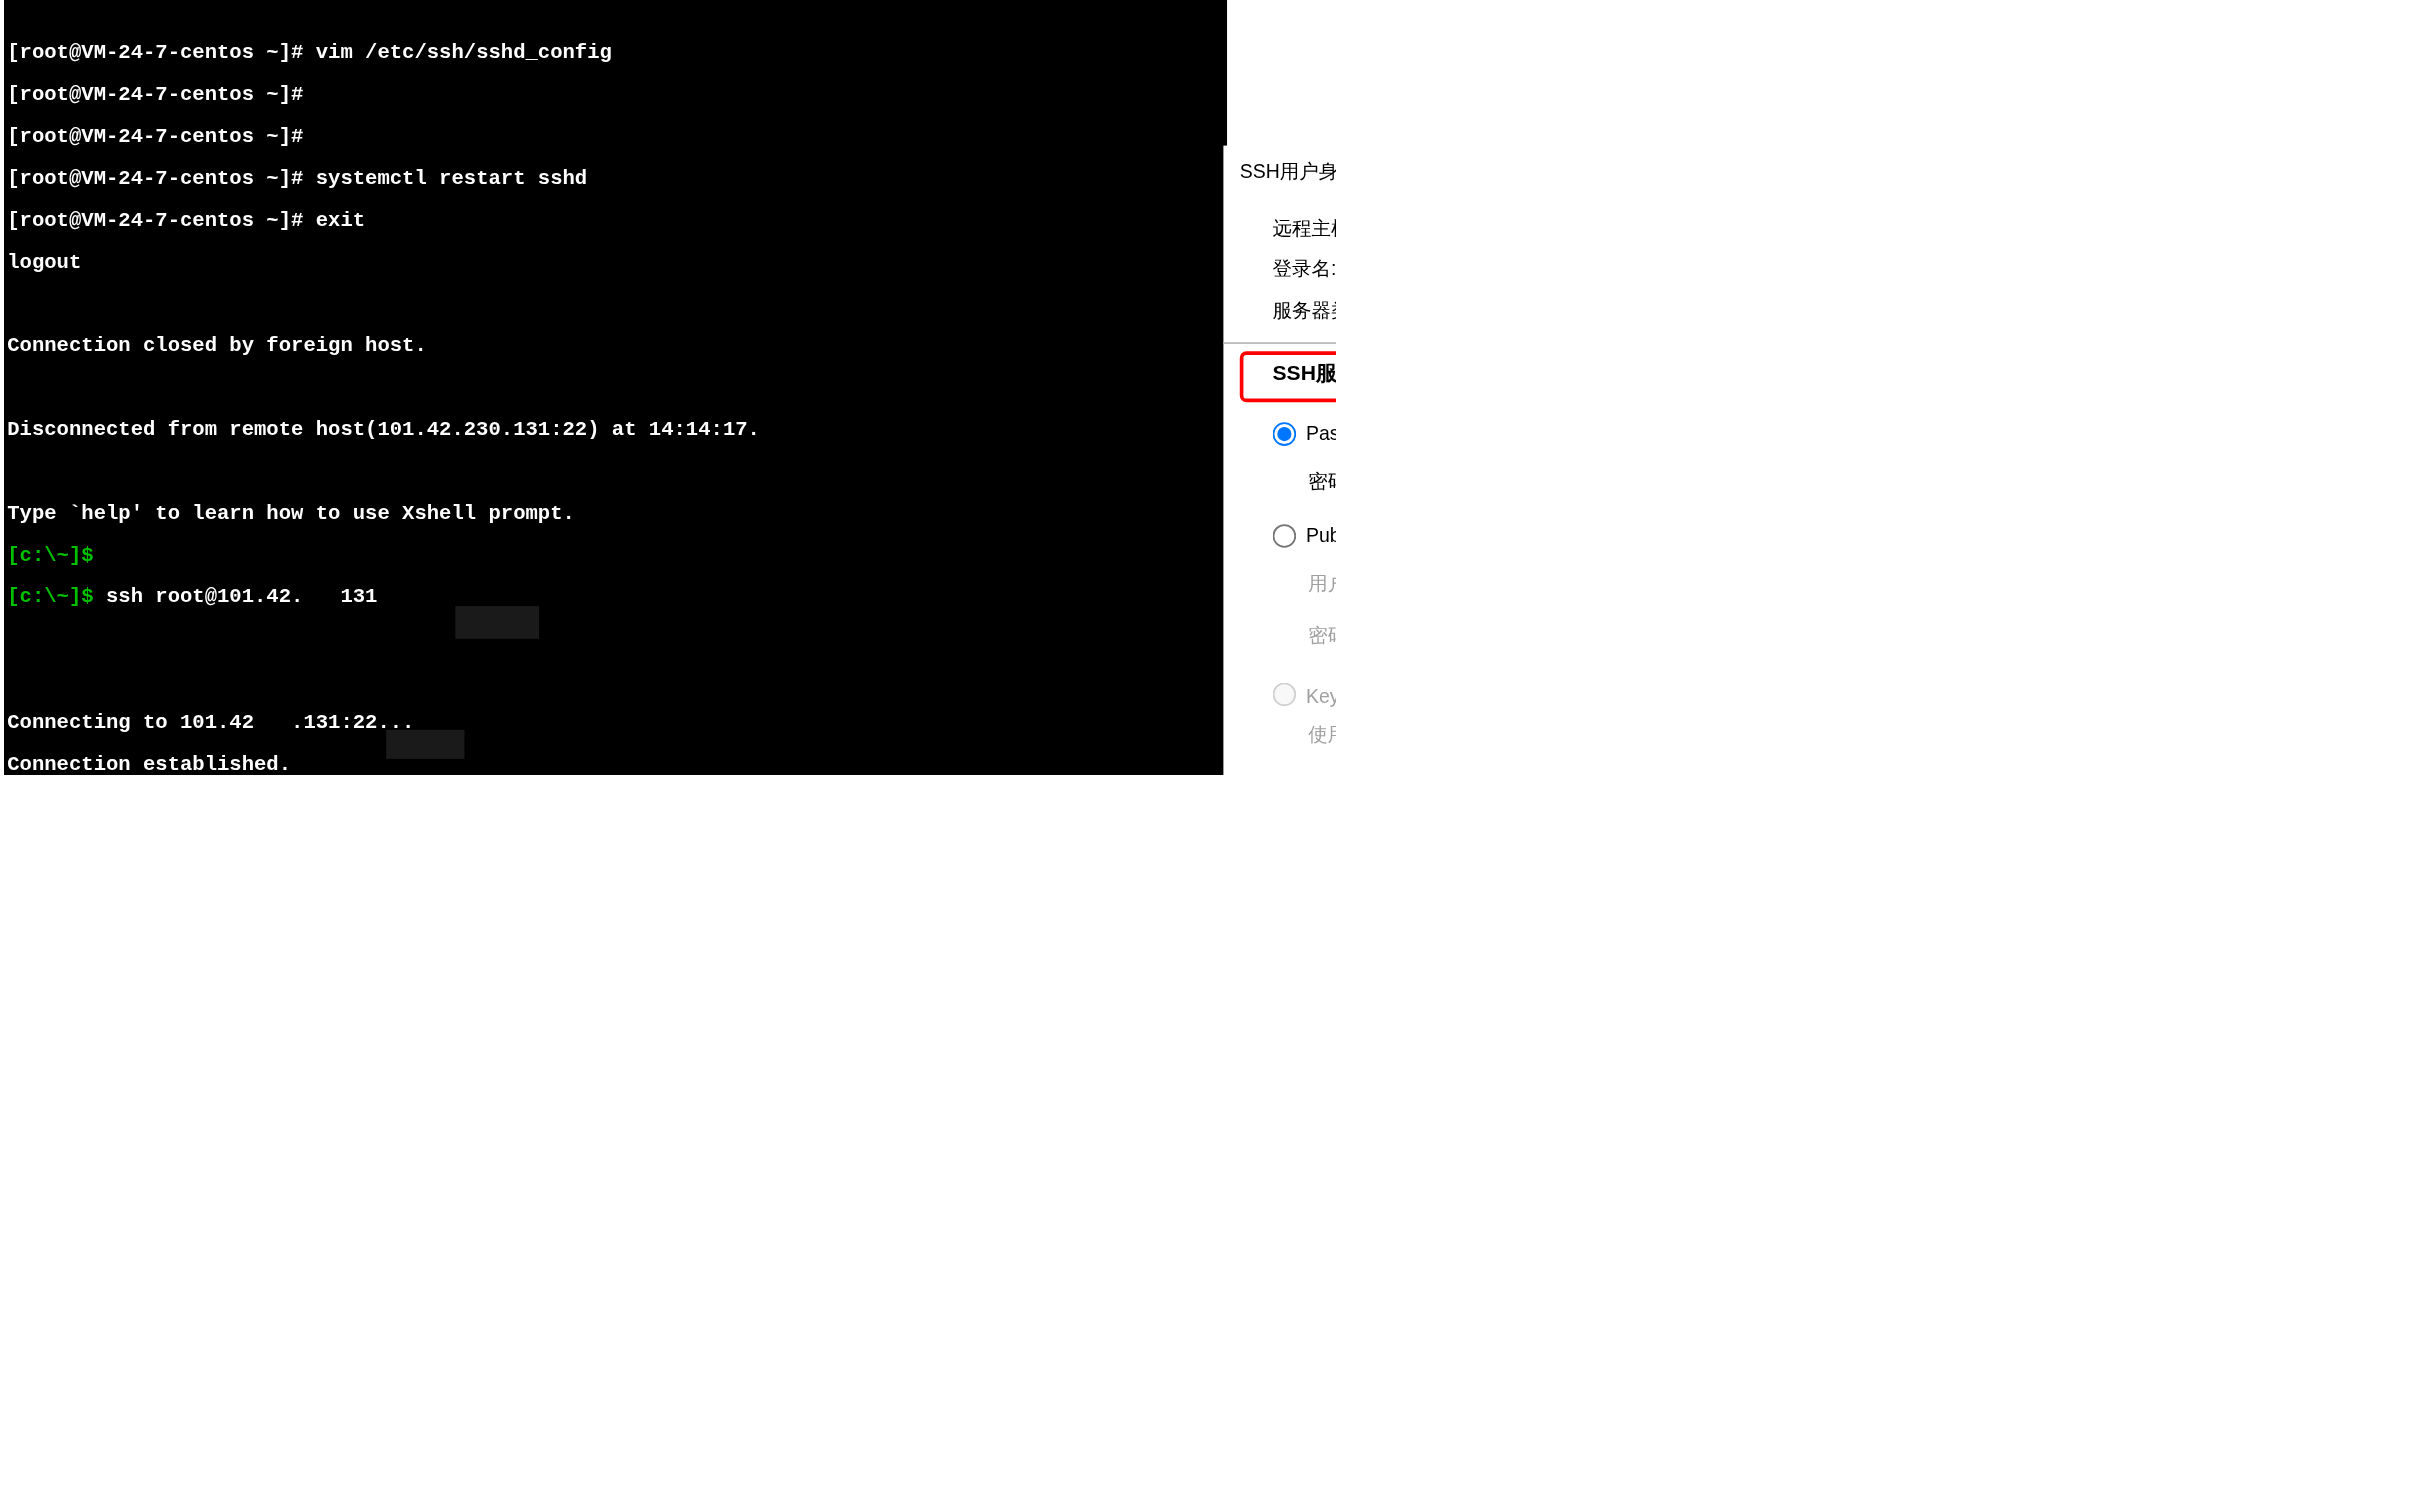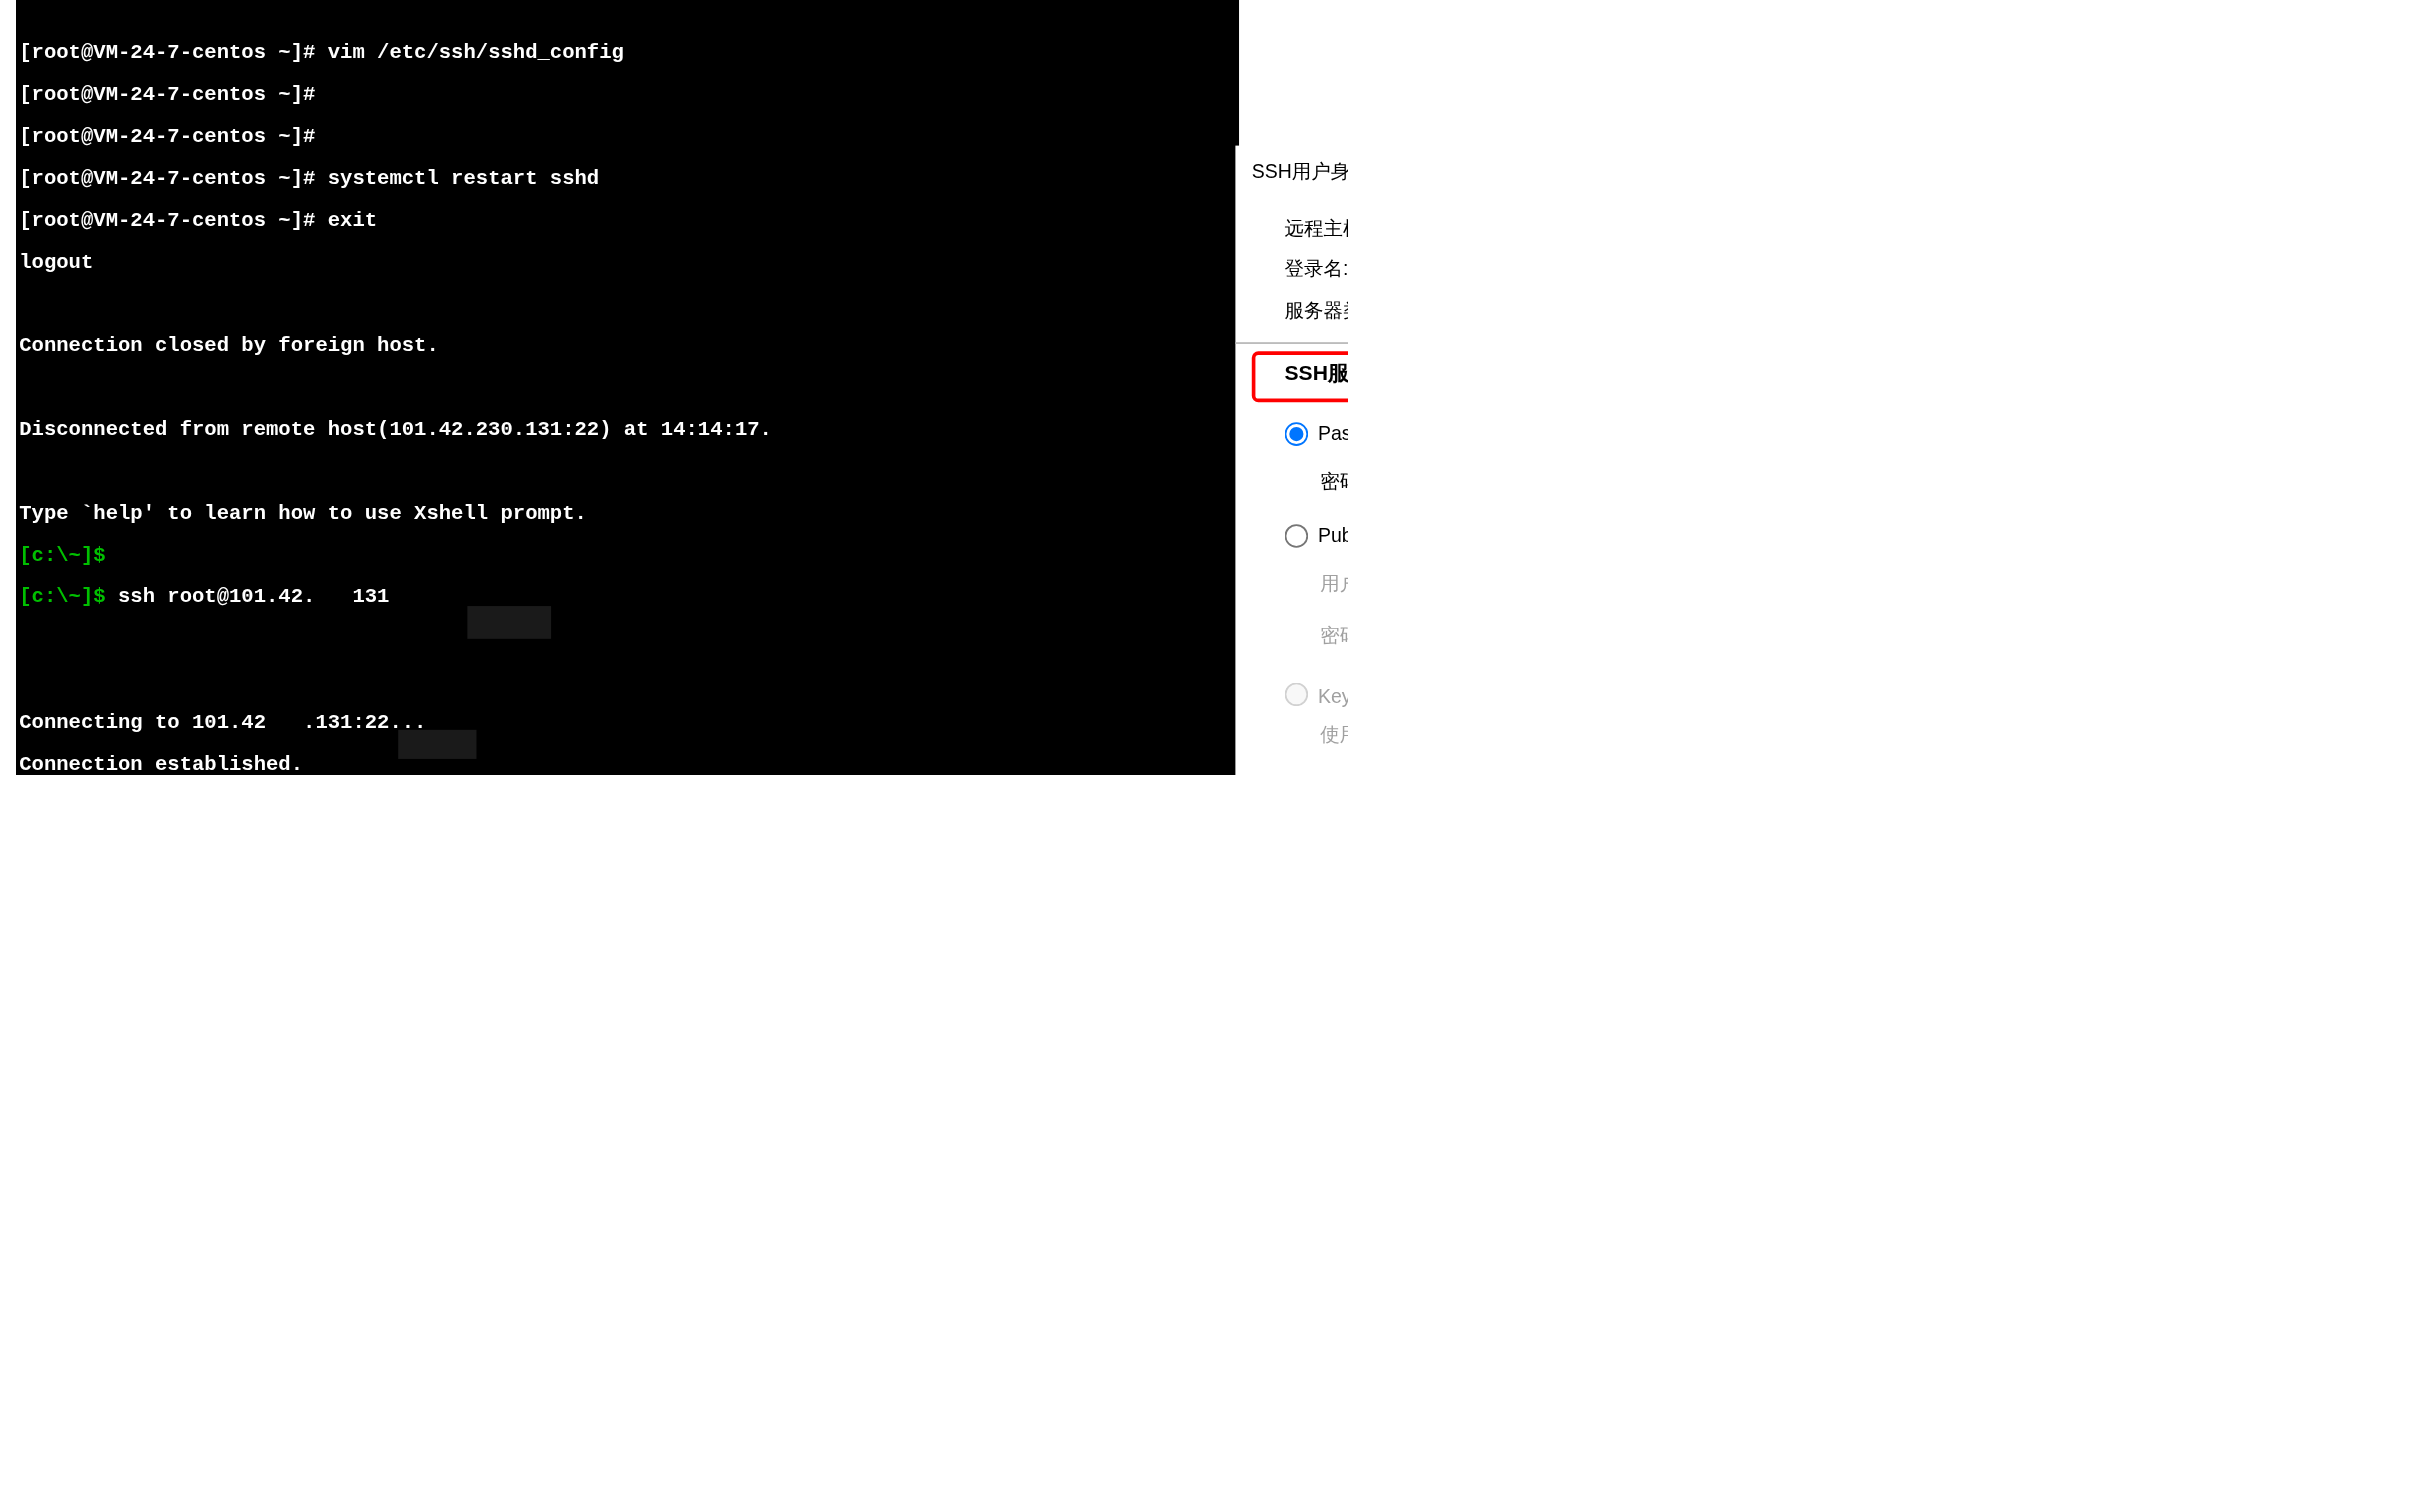--- a/index.html
+++ b/index.html
@@ -1,17 +1,17 @@
 <!DOCTYPE html>
 <html style="font-size:14.3px"><head>
 <meta charset="utf-8">
 <style>
   html,body{margin:0;padding:0;width:2426px;height:1508px;background:#fff;font-family:sans-serif;}
   .stage{position:relative;width:2426px;height:1508px;}
-  .img-wrap{position:absolute;left:16px;top:0;width:1332px;height:775px;overflow:hidden;}
+  .img-wrap{position:absolute;left:4px;top:0;width:1332px;height:775px;overflow:hidden;}
   .scaled{transform-origin:top left;transform:scale(1.82);width:1332px;height:775px;position:relative;}
   .term{position:absolute;left:0;top:0;width:670px;height:775px;background:#000;color:#fff;
         font-family:'Courier New',monospace;font-size:11.3px;font-weight:bold;line-height:23px;
         padding:18px 0 0 1.8px;white-space:pre;}
   .pr{color:#fff;}
   .gr{color:#00c000;}
   .blur{position:absolute;background:#1a1a1a;}
   .dlg{position:absolute;left:670px;top:80px;width:483px;height:467px;background:#fff;
        font-family:'Segoe UI','Microsoft YaHei',sans-serif;font-size:10.7px;color:#000;}
   .dlg .titlebar{height:29.5px;display:flex;align-items:center;padding:0 7.1px 0 9px;font-size:10.7px;}

